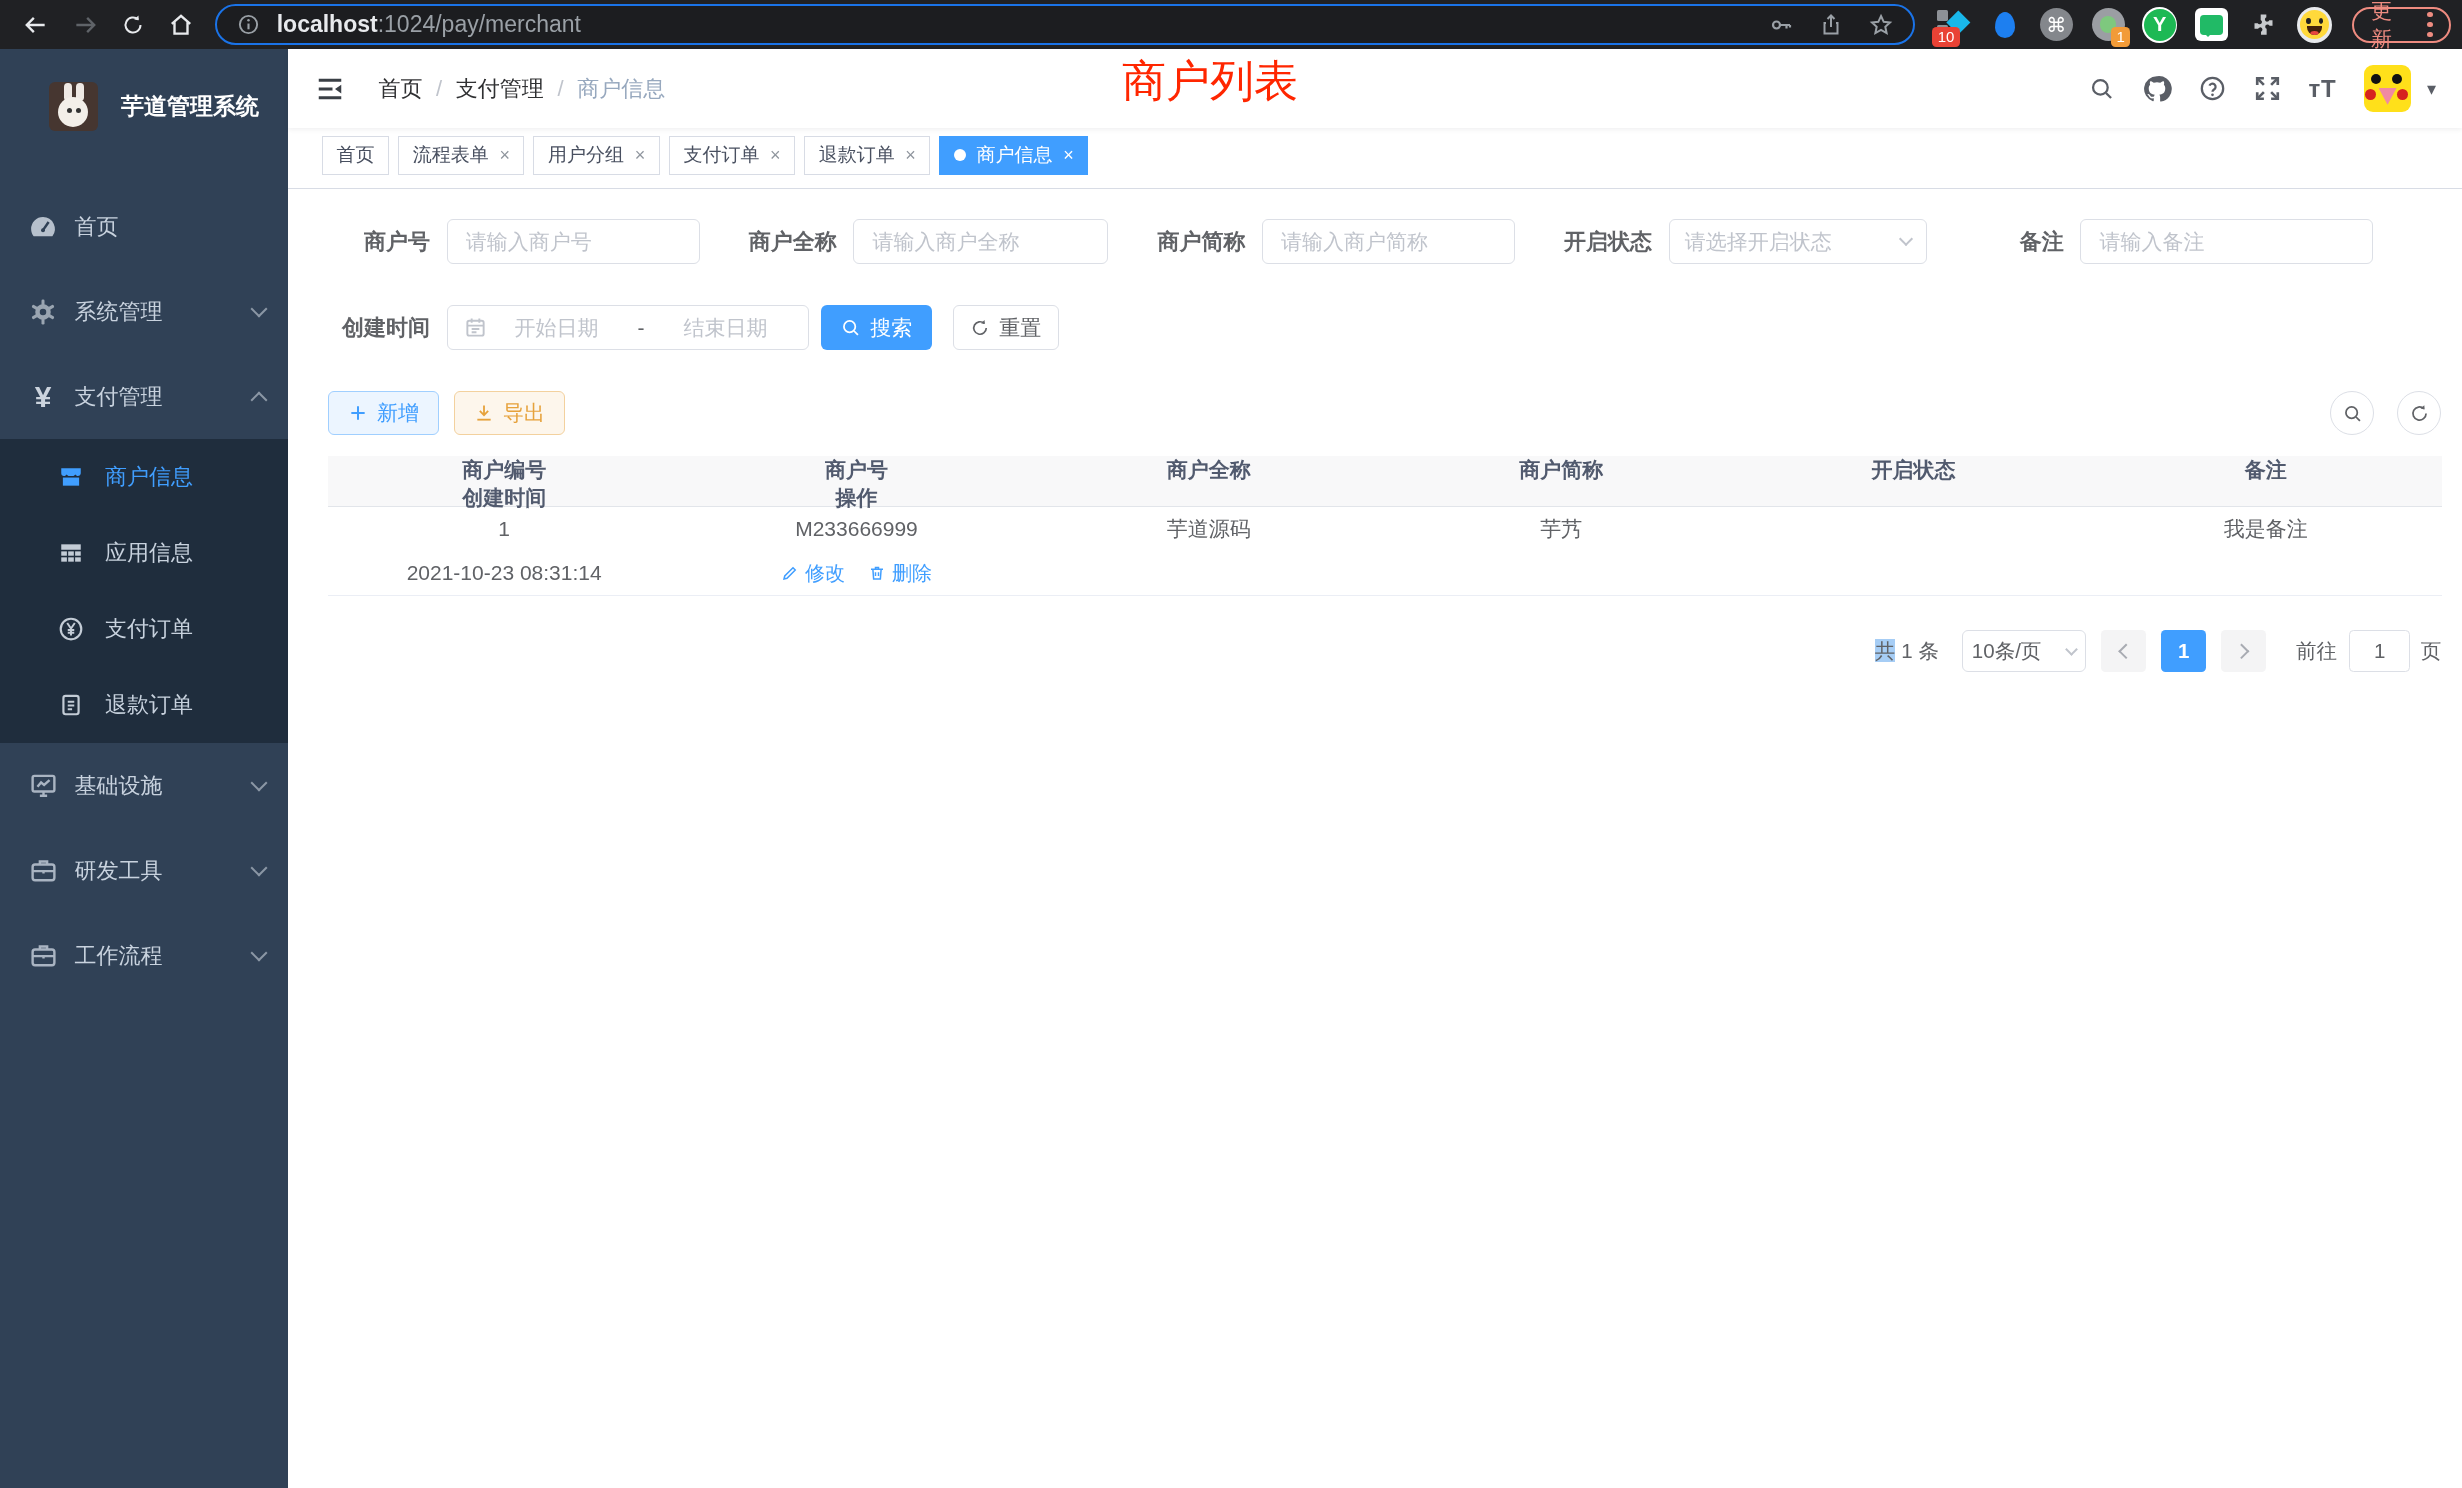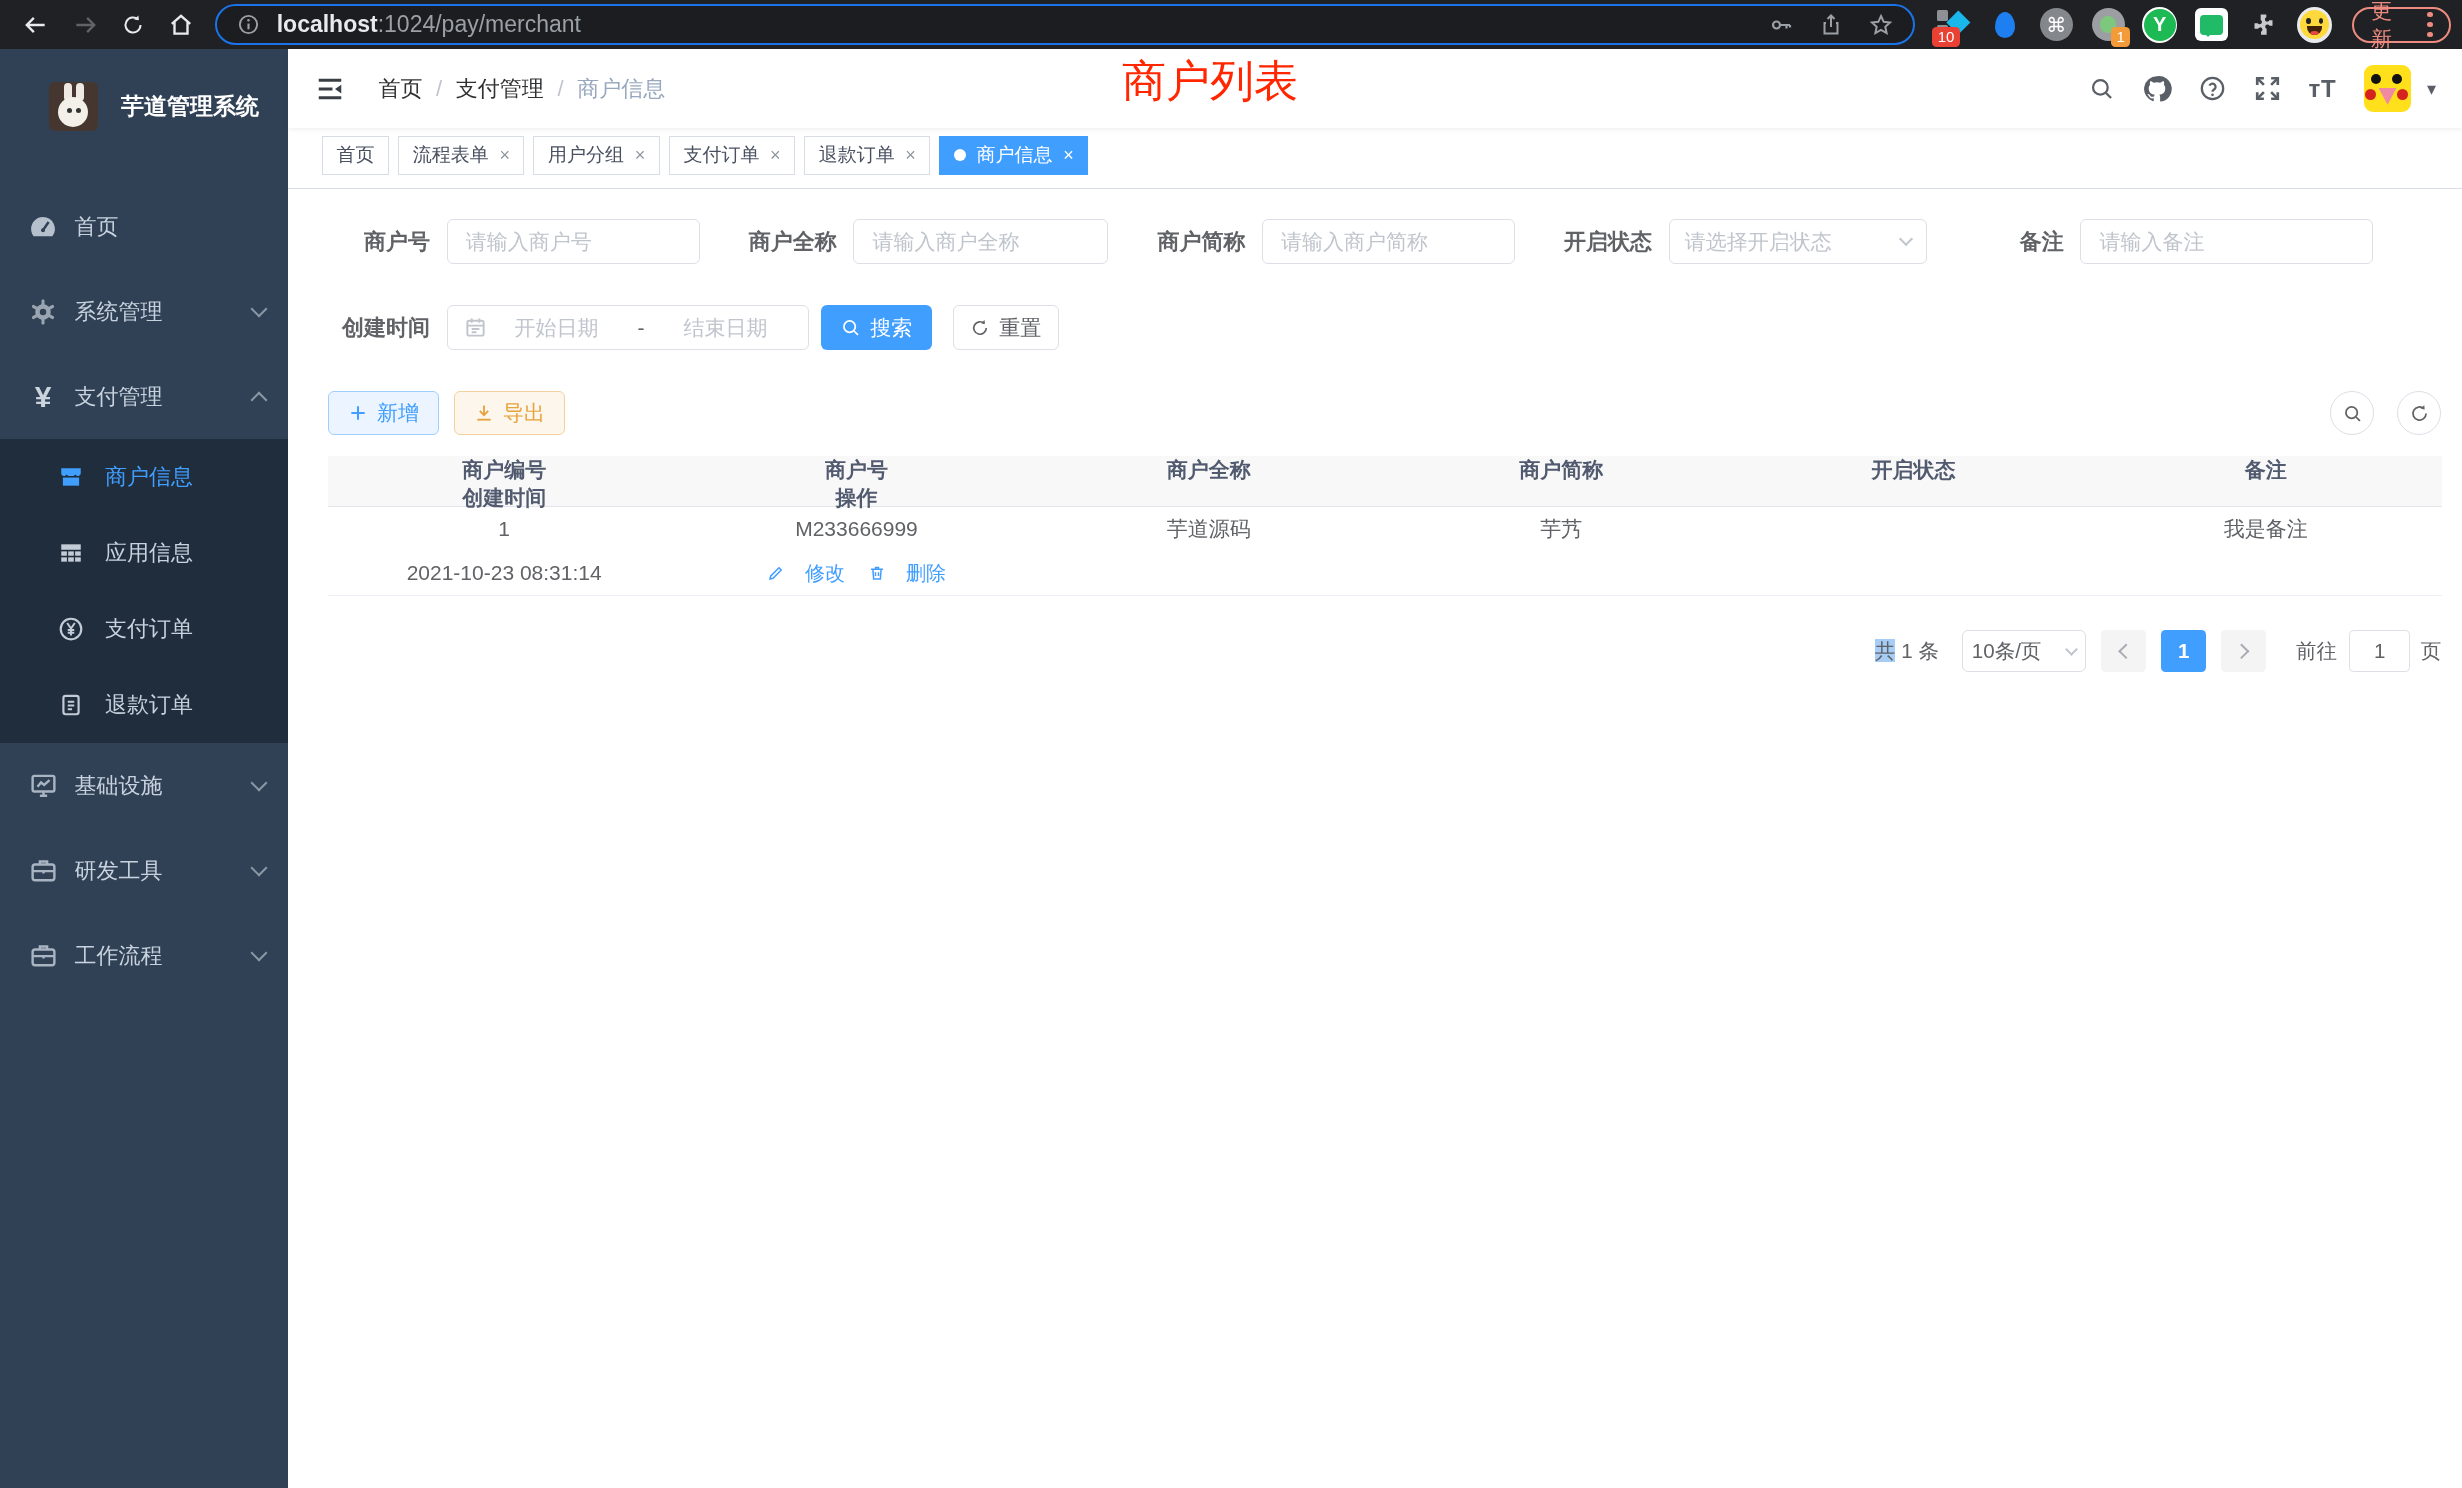--- a/index.html
+++ b/index.html
@@ -130,21 +130,21 @@
   .tool-right { margin-left:auto; display:flex; gap:23px; margin-right:0.8px; }
   .circle-btn { width:44px; height:44px; border-radius:50%; border:1.5px solid #dcdfe6; color:#606266;
     background:#fff; display:flex; align-items:center; justify-content:center; cursor:pointer; }
 
   .grid8 { display:grid; grid-template-columns:repeat(6,1fr); align-items:center; text-align:center; }
   .thead { background:#f8f8f9; height:51px; color:#515a6e; font-weight:bold; font-size:21px; border-bottom:1.5px solid #e2e5ea; }
   .trow { height:89px; color:#606266; font-size:21px; border-bottom:1.5px solid #ebeef5; background:#fff; }
   .switch { width:61px; height:30px; background:#409EFF; border-radius:15px; position:relative; margin:0 auto; cursor:pointer; }
   .switch i { position:absolute; right:2.3px; top:2.3px; width:26px; height:26px; background:#fff; border-radius:50%; display:block; }
   .acts { display:flex; justify-content:center; gap:23px; }
-  .alink { color:#409EFF; font-size:20px; display:inline-flex; align-items:center; gap:20px; cursor:pointer; }
+  .alink { color:#409EFF; font-size:20px; display:inline-flex; align-items:center; gap:6px; cursor:pointer; }
 
   .pager { display:flex; align-items:center; justify-content:flex-end; margin-top:34px; font-size:20.5px;
     color:#606266; padding-right:0.8px; }
   .hl { background:#a6cdf5; }
   .tnum { margin:0 6px; }
   .psel { width:124px; height:42px; border:1.5px solid #dcdfe6; border-radius:6px; display:flex; align-items:center;
     justify-content:center; gap:26px; margin-left:23px; color:#606266; cursor:pointer; }
   .psel .chev { border-color:#c0c4cc; margin:0; margin-top:-3px; width:9px; height:9px; }
   .pbtn { width:45px; height:42px; background:#f4f4f5; border-radius:4.5px; display:flex; align-items:center;
     justify-content:center; margin-left:15px; cursor:pointer; }

